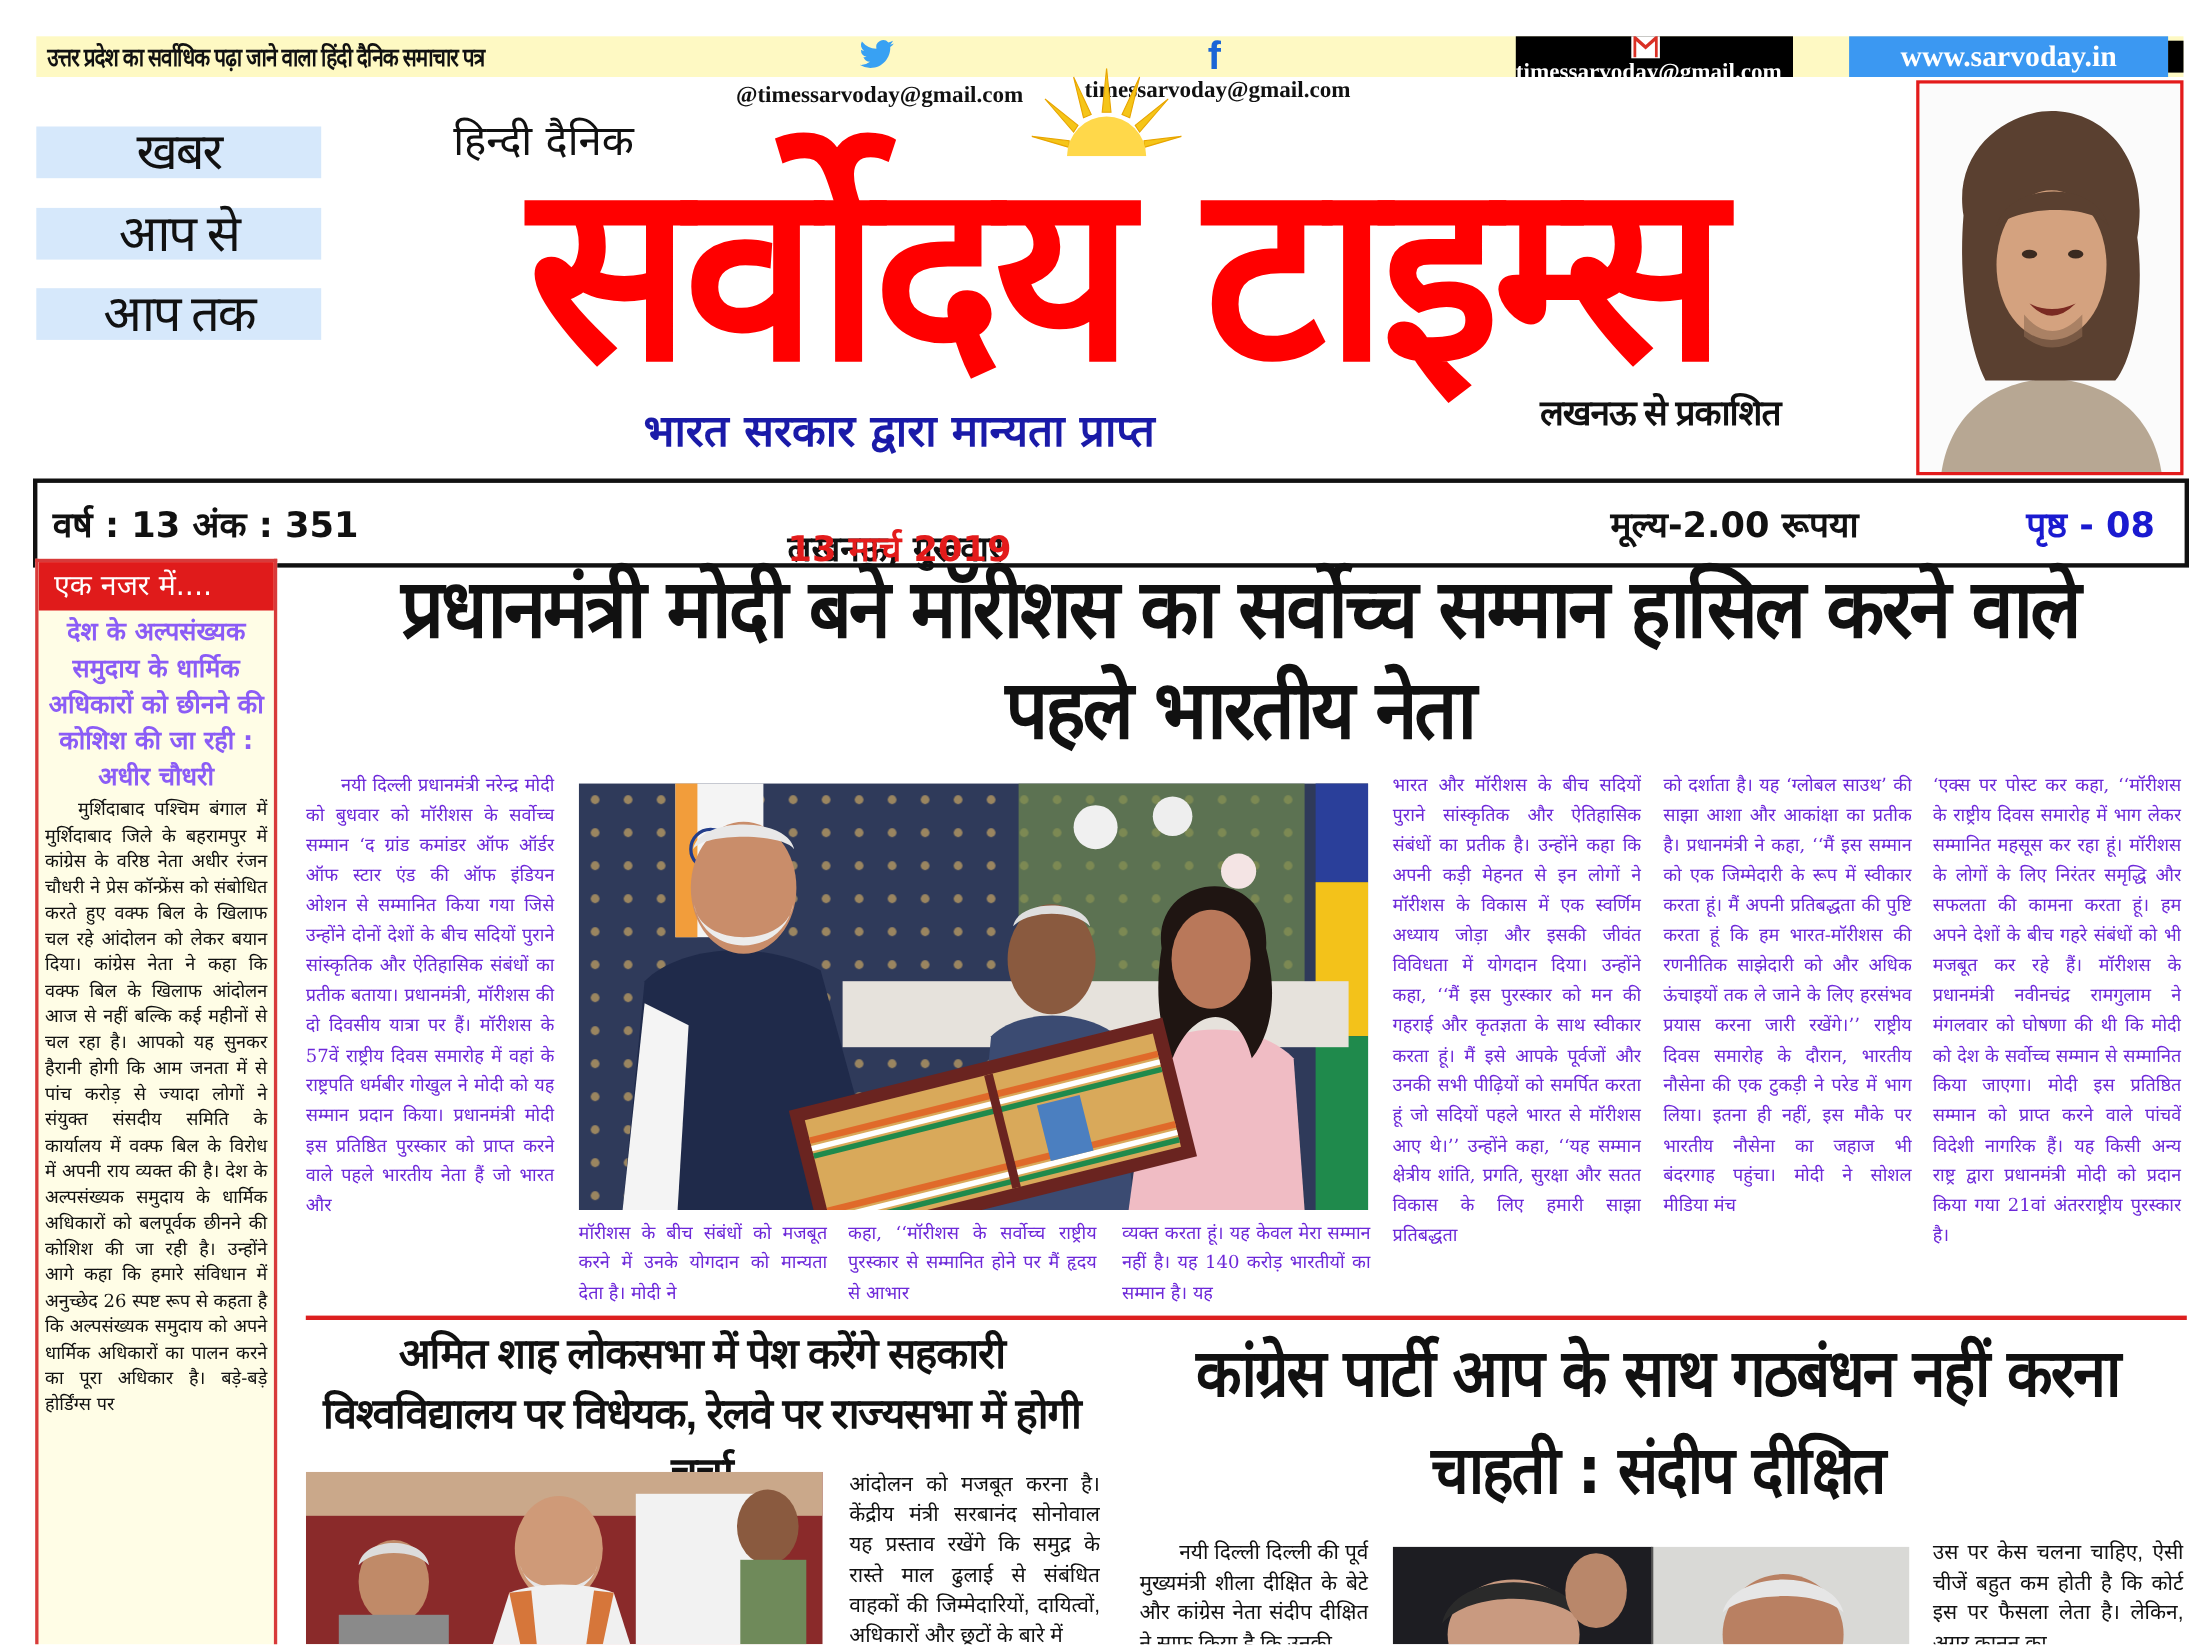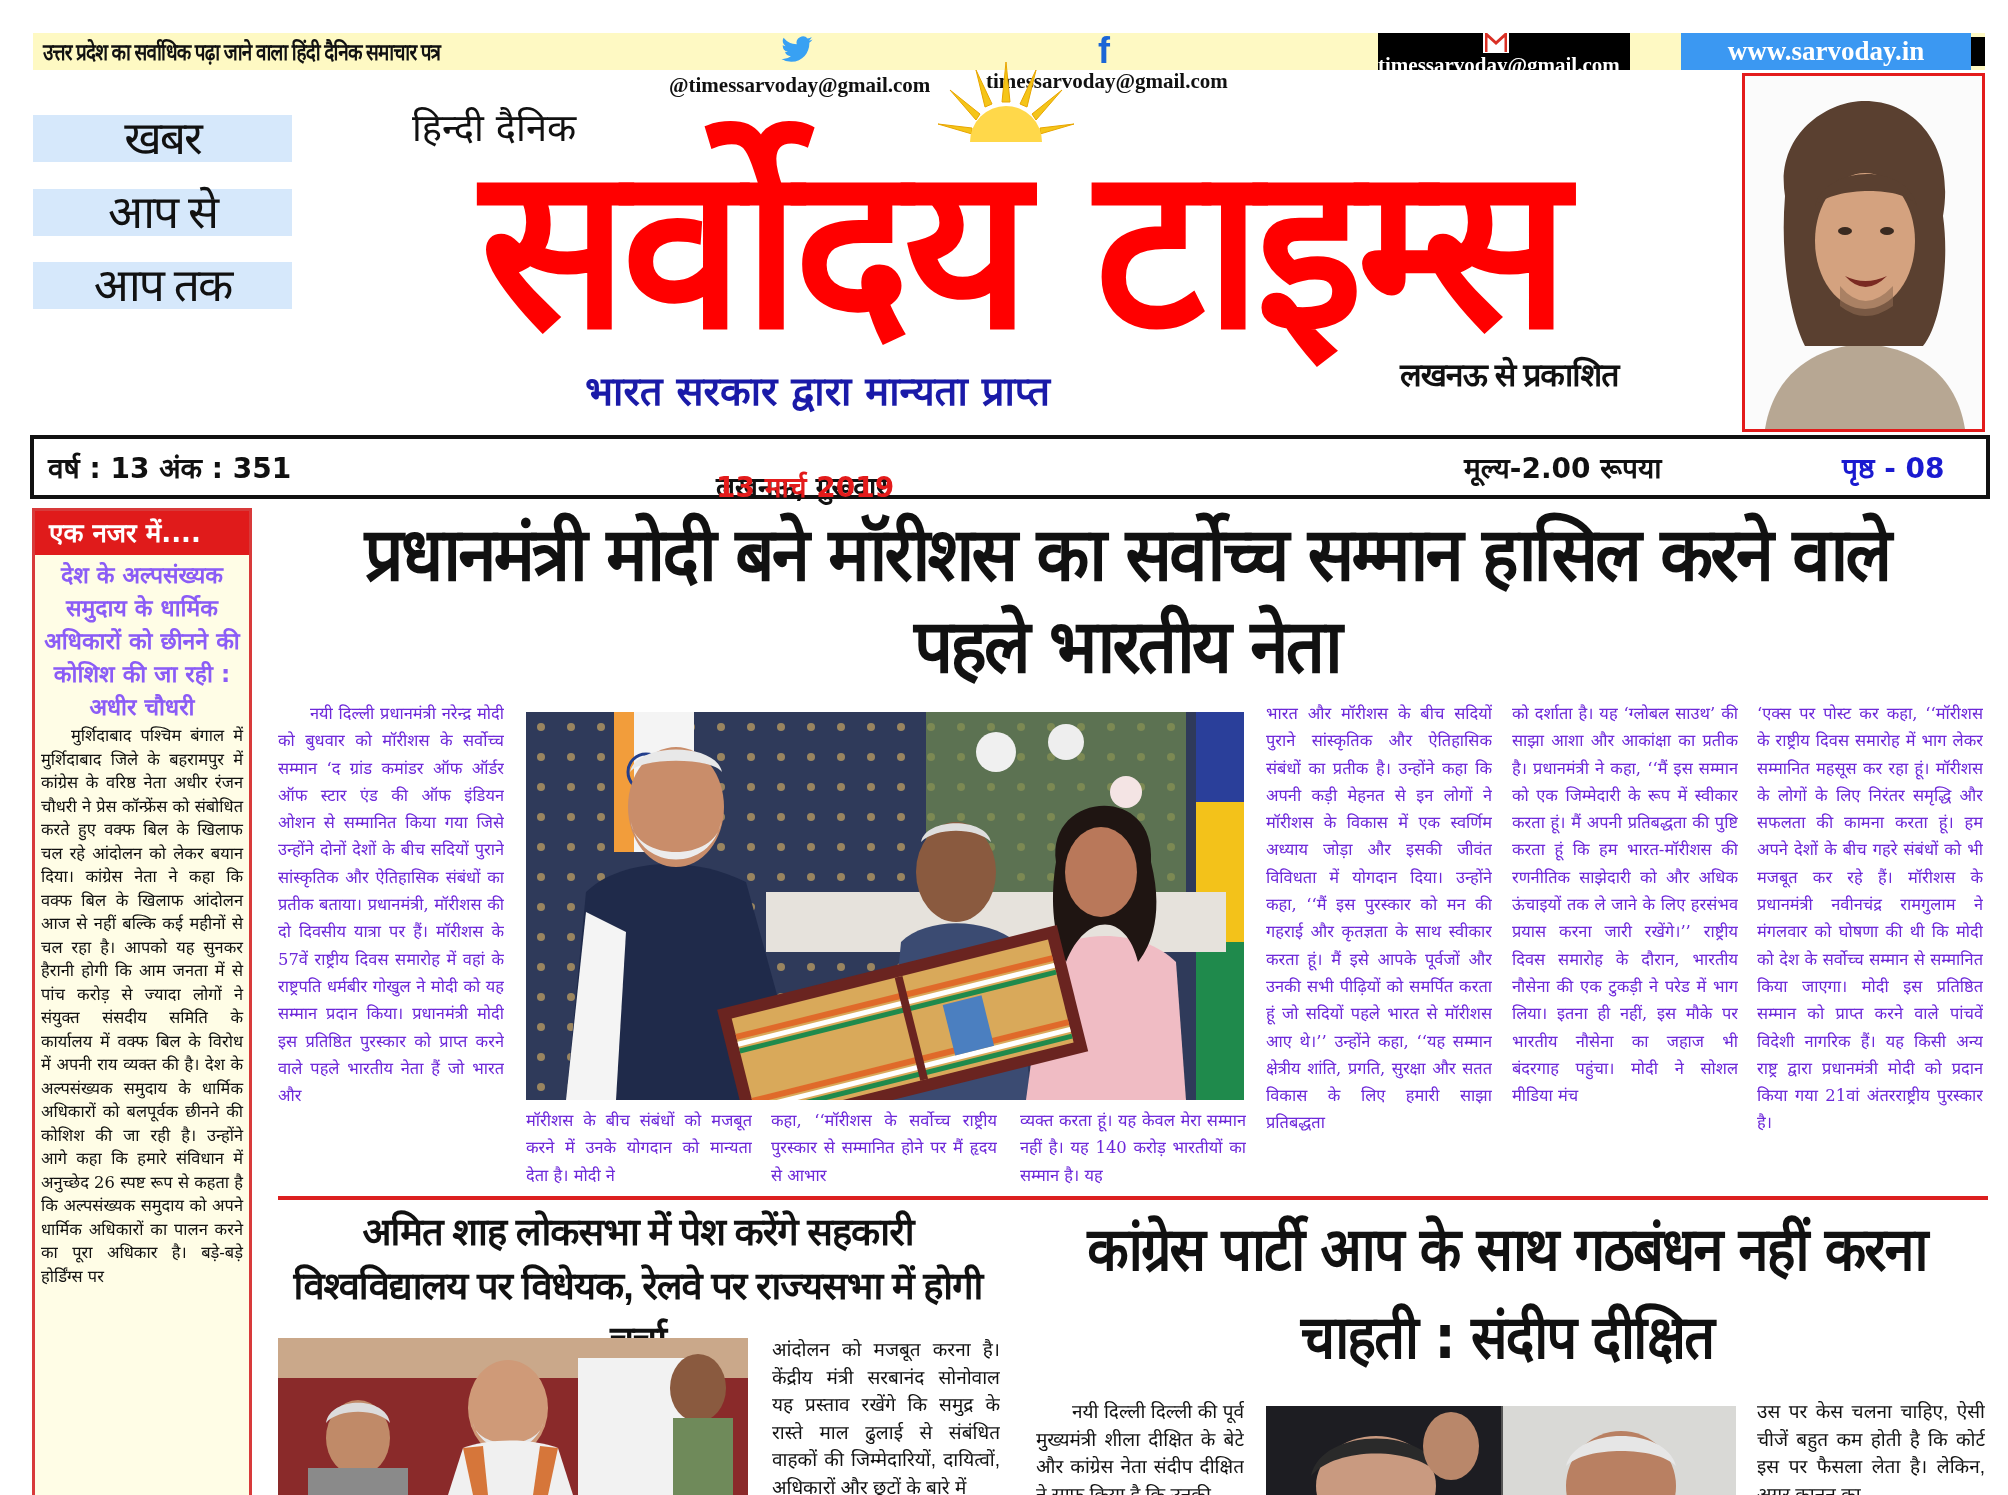--- a/index.html
+++ b/index.html
@@ -27,31 +27,31 @@
   #hindi-dainik { left: 412px; top: 100px; font-family: "DejaVu Serif", serif; font-size: 38px; color: #111; }
   #logo { left: 372px; top: 118px; width: 1300px; height: 260px; font-family: "DejaVu Sans", sans-serif; font-weight: bold; color: #ff0000; font-size: 225px; line-height: 260px; letter-spacing: -6px; text-align: center; transform: scaleX(0.97); }
   #sun { left: 936px; top: 62px; width: 140px; height: 80px; }
   #govt { left: 585px; top: 362px; font-family: "DejaVu Sans", sans-serif; font-weight: bold; color: #1a1aa8; font-size: 40px; white-space: nowrap; }
   #lucknow-pub { left: 1400px; top: 352px; font-family: "Liberation Sans", sans-serif; font-weight: bold; font-size: 32px; letter-spacing: -1px; color: #111; white-space: nowrap; }
 
   
   #photo-box { left: 1742px; top: 73px; width: 243px; height: 359px; border: 3px solid #e31b1b; background: #fff; overflow: hidden; }
 
   
-  #datebar { left: 30px; top: 435px; width: 1960px; height: 64px; border: 4px solid #111; display: flex; align-items: center; font-family: "DejaVu Sans", sans-serif; font-weight: bold; font-size: 28px; }
+  #datebar { left: 30px; top: 435px; width: 1960px; height: 81px; border: 4px solid #111; display: flex; align-items: center; font-family: "DejaVu Sans", sans-serif; font-weight: bold; font-size: 32px; }
   #datebar span { position: absolute; white-space: nowrap; }
   #db-issue { left: 14px; }
   #db-date { left: 682px; }
   #db-date .red { color: #e31b1b; }
   #db-price { left: 1430px; }
   #db-page { left: 1808px; color: #1a1ad0; }
 
   
   #sidebar { left: 32px; top: 508px; width: 220px; height: 987px; border: 3px solid #d83a3a; border-bottom: none; background: #fffde6; overflow: hidden; }
-  #sidebar .sb-head { height: 44px; background: #e01b1b; color: #fff; font-size: 26px; font-weight: bold; padding-left: 14px; line-height: 44px; }
+  #sidebar .sb-head { height: 44px; background: #e01b1b; color: #fff; font-size: 26px; font-weight: normal; padding-left: 14px; line-height: 44px; }
   #sidebar .sb-title { font-size: 23px; font-weight: bold; line-height: 33px; text-align: center; padding: 4px 4px 0 4px; color: #8b5cf6; }
   #sidebar .sb-body { font-family: "DejaVu Serif", serif; font-size: 16.4px; line-height: 23.5px; text-align: justify; padding: 0 6px; text-indent: 30px; color: #111; }
 
   
   #main-headline { left: 262px; top: 508px; width: 1730px; text-align: center; font-family: "DejaVu Sans", sans-serif; font-weight: bold; font-size: 74px; line-height: 92px; letter-spacing: -3px; color: #111; transform: scaleX(0.93); }
 
   
   .col { position: absolute; font-family: "DejaVu Serif", serif; font-size: 16.4px; line-height: 27.3px; text-align: justify; color: #6d28d9; overflow: hidden; }
   .col.indent { text-indent: 32px; }
   #main-photo { left: 526px; top: 712px; width: 718px; height: 388px; overflow: hidden; }

